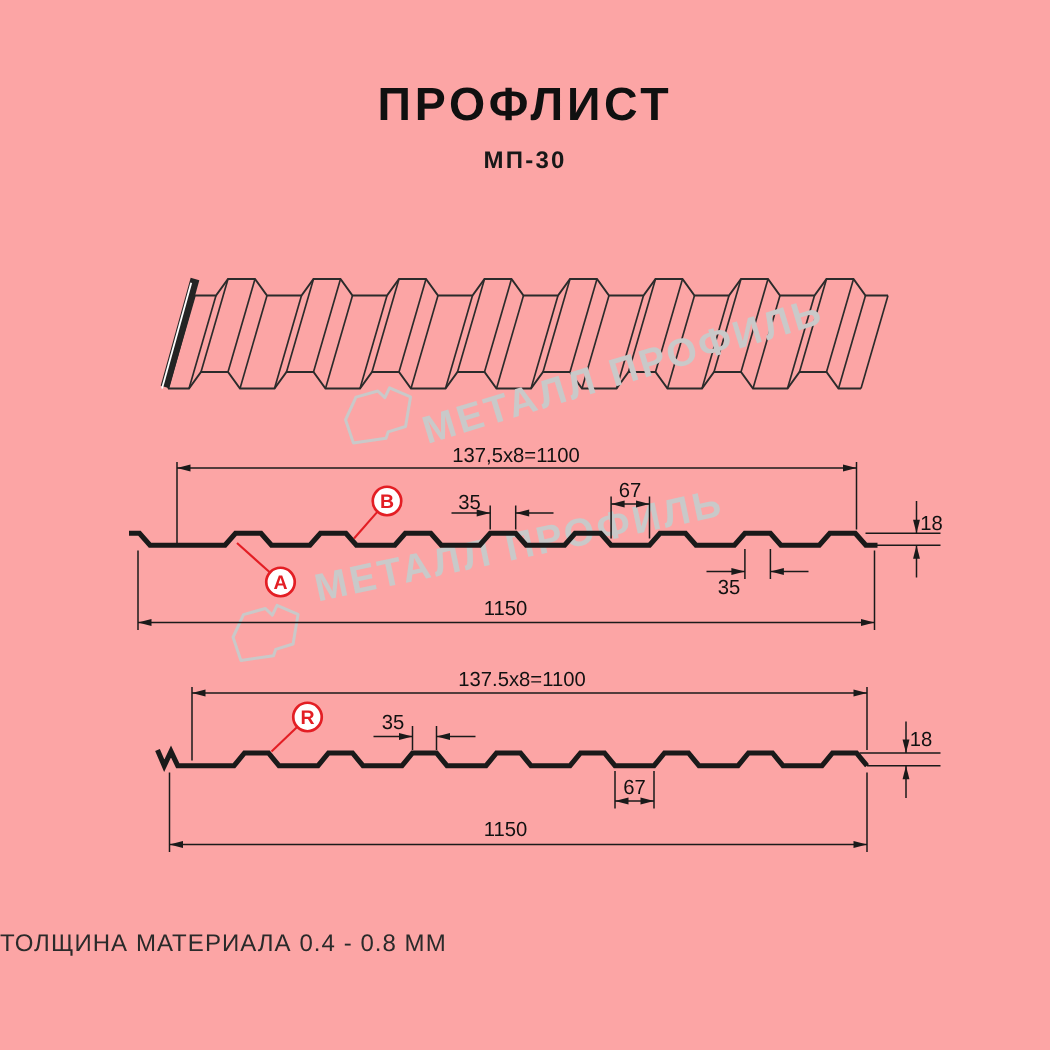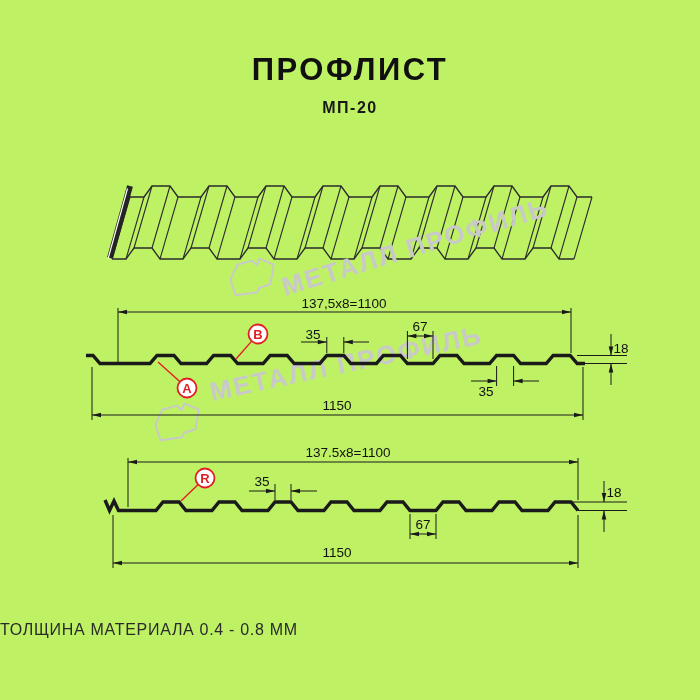--- a/index.html
+++ b/index.html
@@ -1,16 +1,16 @@
 <!DOCTYPE html>
 <html style="--red: #e31e24; --wm: #c9c9c9;"><head>
 <meta charset="utf-8">
 <style>
   html,body{margin:0;padding:0;background:#fff;}
-  .page{position:relative;width:700px;height:700px;background:#bef264;overflow:hidden;
+  .page{position:relative;width:700px;height:700px;background:#fca5a5;overflow:hidden;
         font-family:"Liberation Sans",sans-serif;}
   .title{position:absolute;top:52px;left:0;width:100%;text-align:center;
          font-size:31px;font-weight:bold;letter-spacing:2.5px;color:#101010;}
   .subtitle{position:absolute;top:99px;left:0;width:100%;text-align:center;
          font-size:16px;font-weight:bold;letter-spacing:1.5px;color:#181818;}
   .footer{position:absolute;top:621px;left:0;width:100%;text-align:left;
          font-size:16px;color:#2a2a2a;letter-spacing:.7px;}
   svg.drawing{position:absolute;left:0;top:0;}
   text.dim{font-size:13.5px;fill:#111;text-anchor:middle;}
   text.wmtext{font-size:26px;font-weight:bold;letter-spacing:2px;fill:var(--wm,#c9c9c9);}
@@ -18,21 +18,21 @@
   circle.lblc{fill:#fff;stroke:var(--red,#e31e24);stroke-width:1.8;}
   text.lbl{font-size:13px;font-weight:bold;fill:var(--red,#e31e24);text-anchor:middle;}
   line.leader{stroke:var(--red,#e31e24);stroke-width:1.4;}
 </style>
 </head>
 <body>
 
 <div class="page">
 
   <div class="title">ПРОФЛИСТ</div>
-  <div class="subtitle">МП-20</div>
+  <div class="subtitle">МП-30</div>
 
   <svg class="drawing" width="700" height="700" viewBox="0 0 700 700">
 
     <g id="g3d">
         <line x1="130" y1="197" x2="112" y2="259" stroke="#2b2b2b" stroke-width="1.1"></line>
         <line x1="144" y1="197" x2="126" y2="259" stroke="#2b2b2b" stroke-width="1.1"></line>
         <line x1="152" y1="186" x2="134" y2="248" stroke="#2b2b2b" stroke-width="1.1"></line>
         <line x1="170" y1="186" x2="152" y2="248" stroke="#2b2b2b" stroke-width="1.1"></line>
         <line x1="178" y1="197" x2="160" y2="259" stroke="#2b2b2b" stroke-width="1.1"></line>
         <line x1="201" y1="197" x2="183" y2="259" stroke="#2b2b2b" stroke-width="1.1"></line>

